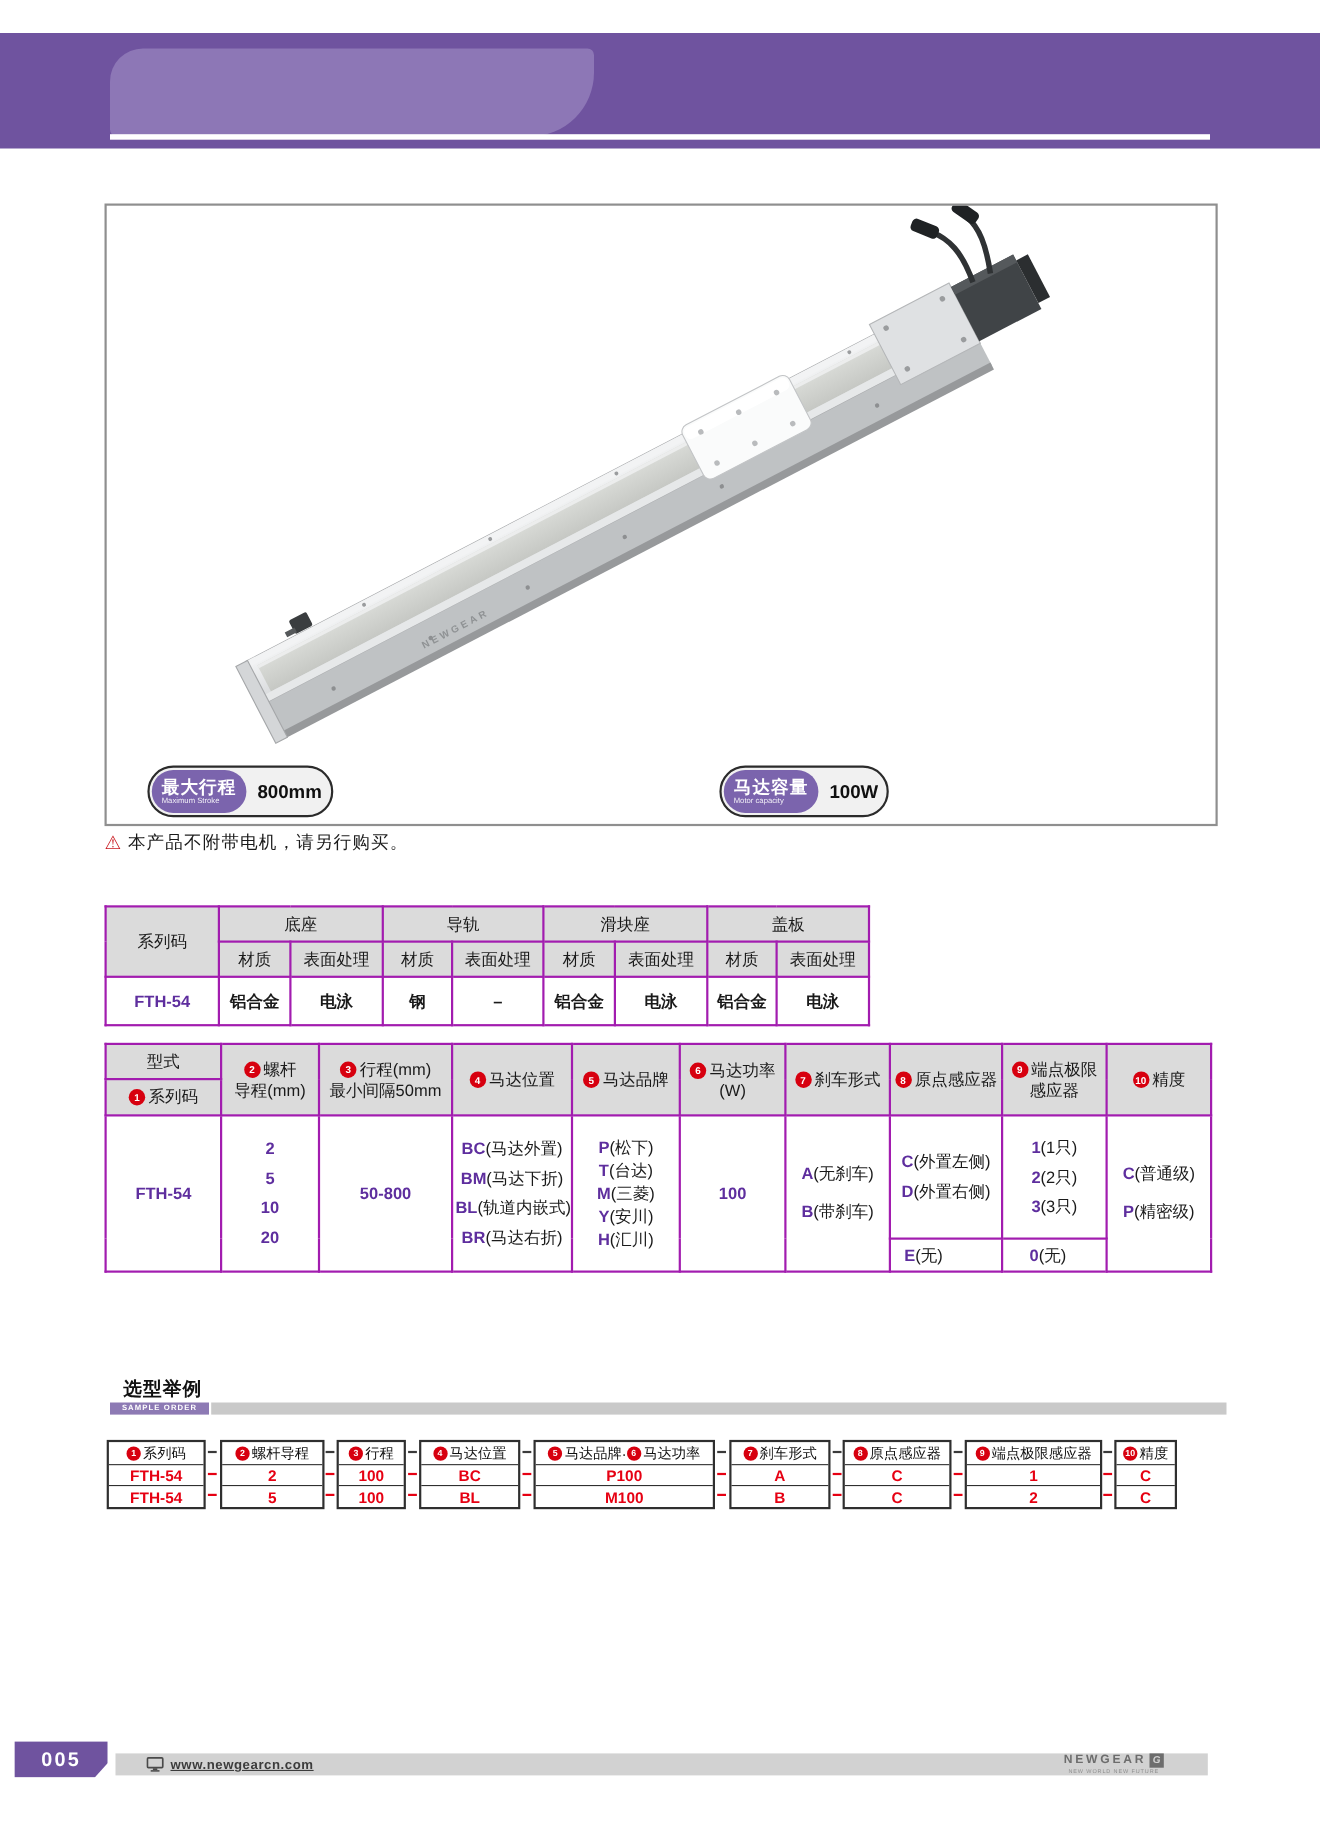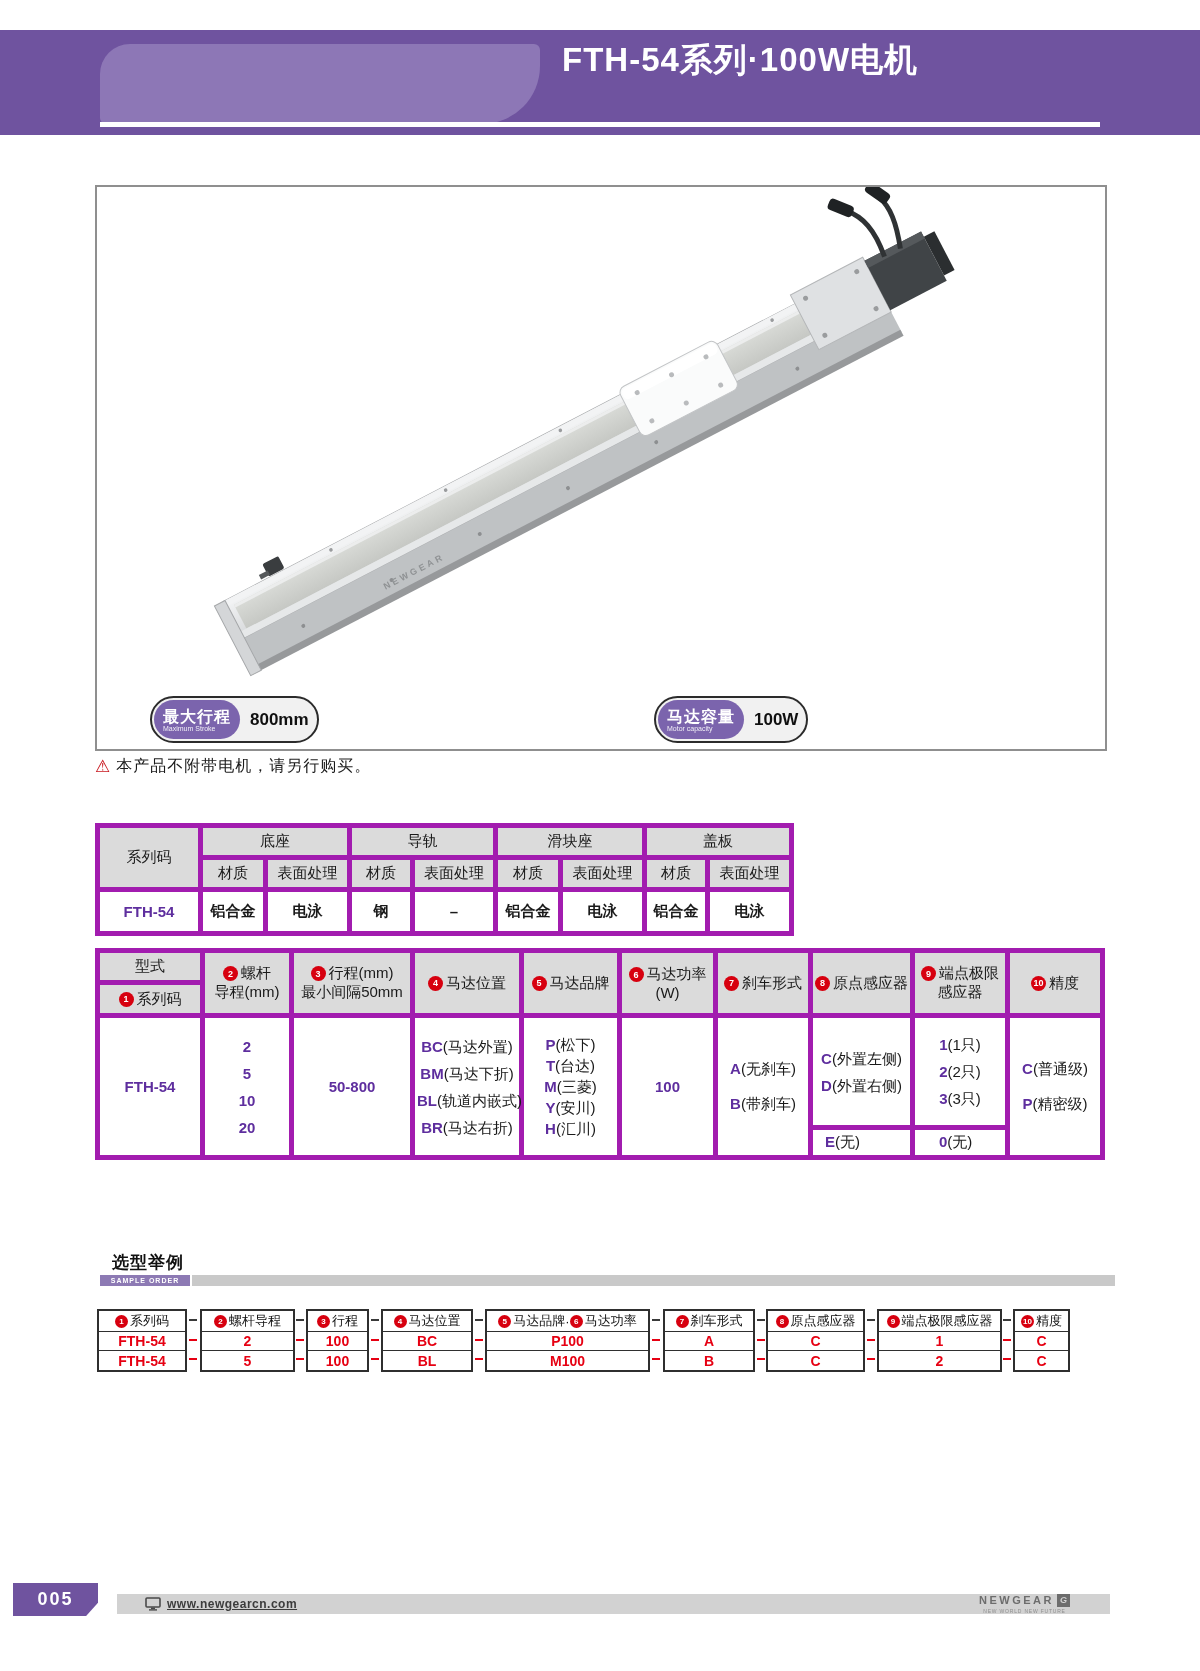--- a/index.html
+++ b/index.html
@@ -32,21 +32,21 @@
   .spec-en { font-size:7px; line-height:1.2; white-space:nowrap; opacity:.9; }
   .spec-val { font-weight:bold; font-size:17px; padding:0 8px; color:#101010; white-space:nowrap; }
 
   
   .warning { position:absolute; left:95px; top:756px; display:flex; align-items:center; gap:6px; }
   .warn-icon { color:#c8161d; font-size:17px; line-height:1; }
   .warn-text { font-size:16px; color:#1a1a1a; letter-spacing:1px; }
 
   
   table { border-collapse:collapse; table-layout:fixed; }
-  td { border:5px solid #a21caf; text-align:center; vertical-align:middle; font-size:15px; color:#1a1a1a;margin-left:16px; }
+  td { border:2px solid #a21caf; text-align:center; vertical-align:middle; font-size:15px; color:#1a1a1a;margin-left:16px; }
   .thead-bg { background:#dbdbdb; }
   .purple { color:#5e2e9e; font-weight:bold; }
 
   
   .mat-table { position:absolute; left:95px; top:823px; width:694px; border:2px solid #141414; }
   .mat-table td { height:32px; }
   .mat-table .data-row td { height:44px; font-weight:bold; }
   .mat-series { font-size:15px; }
 
   
@@ -82,42 +82,41 @@
   .so-gap { position:absolute; width:10px; height:61px; top:1309px; }
   .so-gap i { position:absolute; left:1px; width:8px; height:2px; display:block; }
   .so-gap .d1 { top:10px; background:#3a3a3a; }
   .so-gap .d2 { top:30px; background:#e60012; }
   .so-gap .d3 { top:49px; background:#e60012; }
 
   
   .foot-page { position:absolute; left:13px; top:1583px; width:85px; height:33px; background:#6f539f;
                color:#fff; font-weight:bold; font-size:18px; display:flex; align-items:center; justify-content:center;
                letter-spacing:2px; clip-path:polygon(0 0,100% 0,100% 60%,86% 100%,0 100%); }
-  .foot-bar { position:absolute; left:117px; top:1594px; width:993px; height:20px; background:#d2d2d2;
+  .foot-bar { position:absolute; left:105px; top:1594px; width:993px; height:20px; background:#d2d2d2;
               display:flex; align-items:center; }
   .foot-site { display:flex; align-items:center; gap:6px; margin-left:28px; }
   .monitor-icon { flex:none; }
   .site-link { color:#3c3c3c; font-size:12px; font-weight:bold; text-decoration:underline; letter-spacing:.5px; }
   .brand { margin-left:auto; margin-right:40px; display:flex; flex-direction:column; align-items:center; line-height:1; }
   .brand-top { display:flex; align-items:center; gap:3px; }
   .brand-name { font-size:11px; font-weight:bold; letter-spacing:2.5px; color:#6d6d6d; }
   .brand-glyph { width:13px; height:13px; background:#6d6d6d; color:#d2d2d2; font-size:9px; font-weight:bold;
                  display:flex; align-items:center; justify-content:center; font-style:italic; }
   .brand-tagline { font-size:5px; letter-spacing:.8px; color:#8e8e8e; margin-top:2px; white-space:nowrap; }
 </style>
 </head>
 <body>
 
 <div id="page">
 
   <div class="banner">
     <div class="banner-inner"></div>
     <div class="banner-line"></div>
   </div>
-  <div class="banner-title-right">FTH-54系列·100W电机</div>
 
   <div class="tag tag1">小型</div>
   <div class="tag tag2">单轴</div>
 
   <div class="img-box">
     <svg class="product-svg" viewBox="0 0 1010 565">
       <defs>
         <linearGradient id="gTop" x1="0" y1="0" x2="0" y2="1">
           <stop offset="0" stop-color="#f4f5f6"></stop>
             <stop offset="1" stop-color="#d6d8da"></stop>
@@ -174,21 +173,21 @@
       </g>
       <g fill="none" stroke="#2f3234" stroke-width="5">
         <path d="M 790,70 C 780,42 768,30 752,24"></path>
         <path d="M 806,62 C 802,36 796,20 784,10"></path>
       </g>
       <rect x="733" y="15" width="26" height="12" rx="4" fill="#1f2224" transform="rotate(22 746 21)"></rect>
       <rect x="770" y="0" width="26" height="12" rx="4" fill="#1f2224" transform="rotate(35 783 6)"></rect>
     </svg>
   </div>
 
-  <div class="spec-badge" style="left:150px;">
+  <div class="spec-badge" style="left:134px;">
     <div class="spec-pill">
       <span class="spec-zh">最大行程</span>
       <span class="spec-en">Maximum Stroke</span>
     </div>
     <span class="spec-val">800mm</span>
   </div>
   <div class="spec-badge" style="left:654px;">
     <div class="spec-pill">
       <span class="spec-zh">马达容量</span>
       <span class="spec-en">Motor capacity</span>

